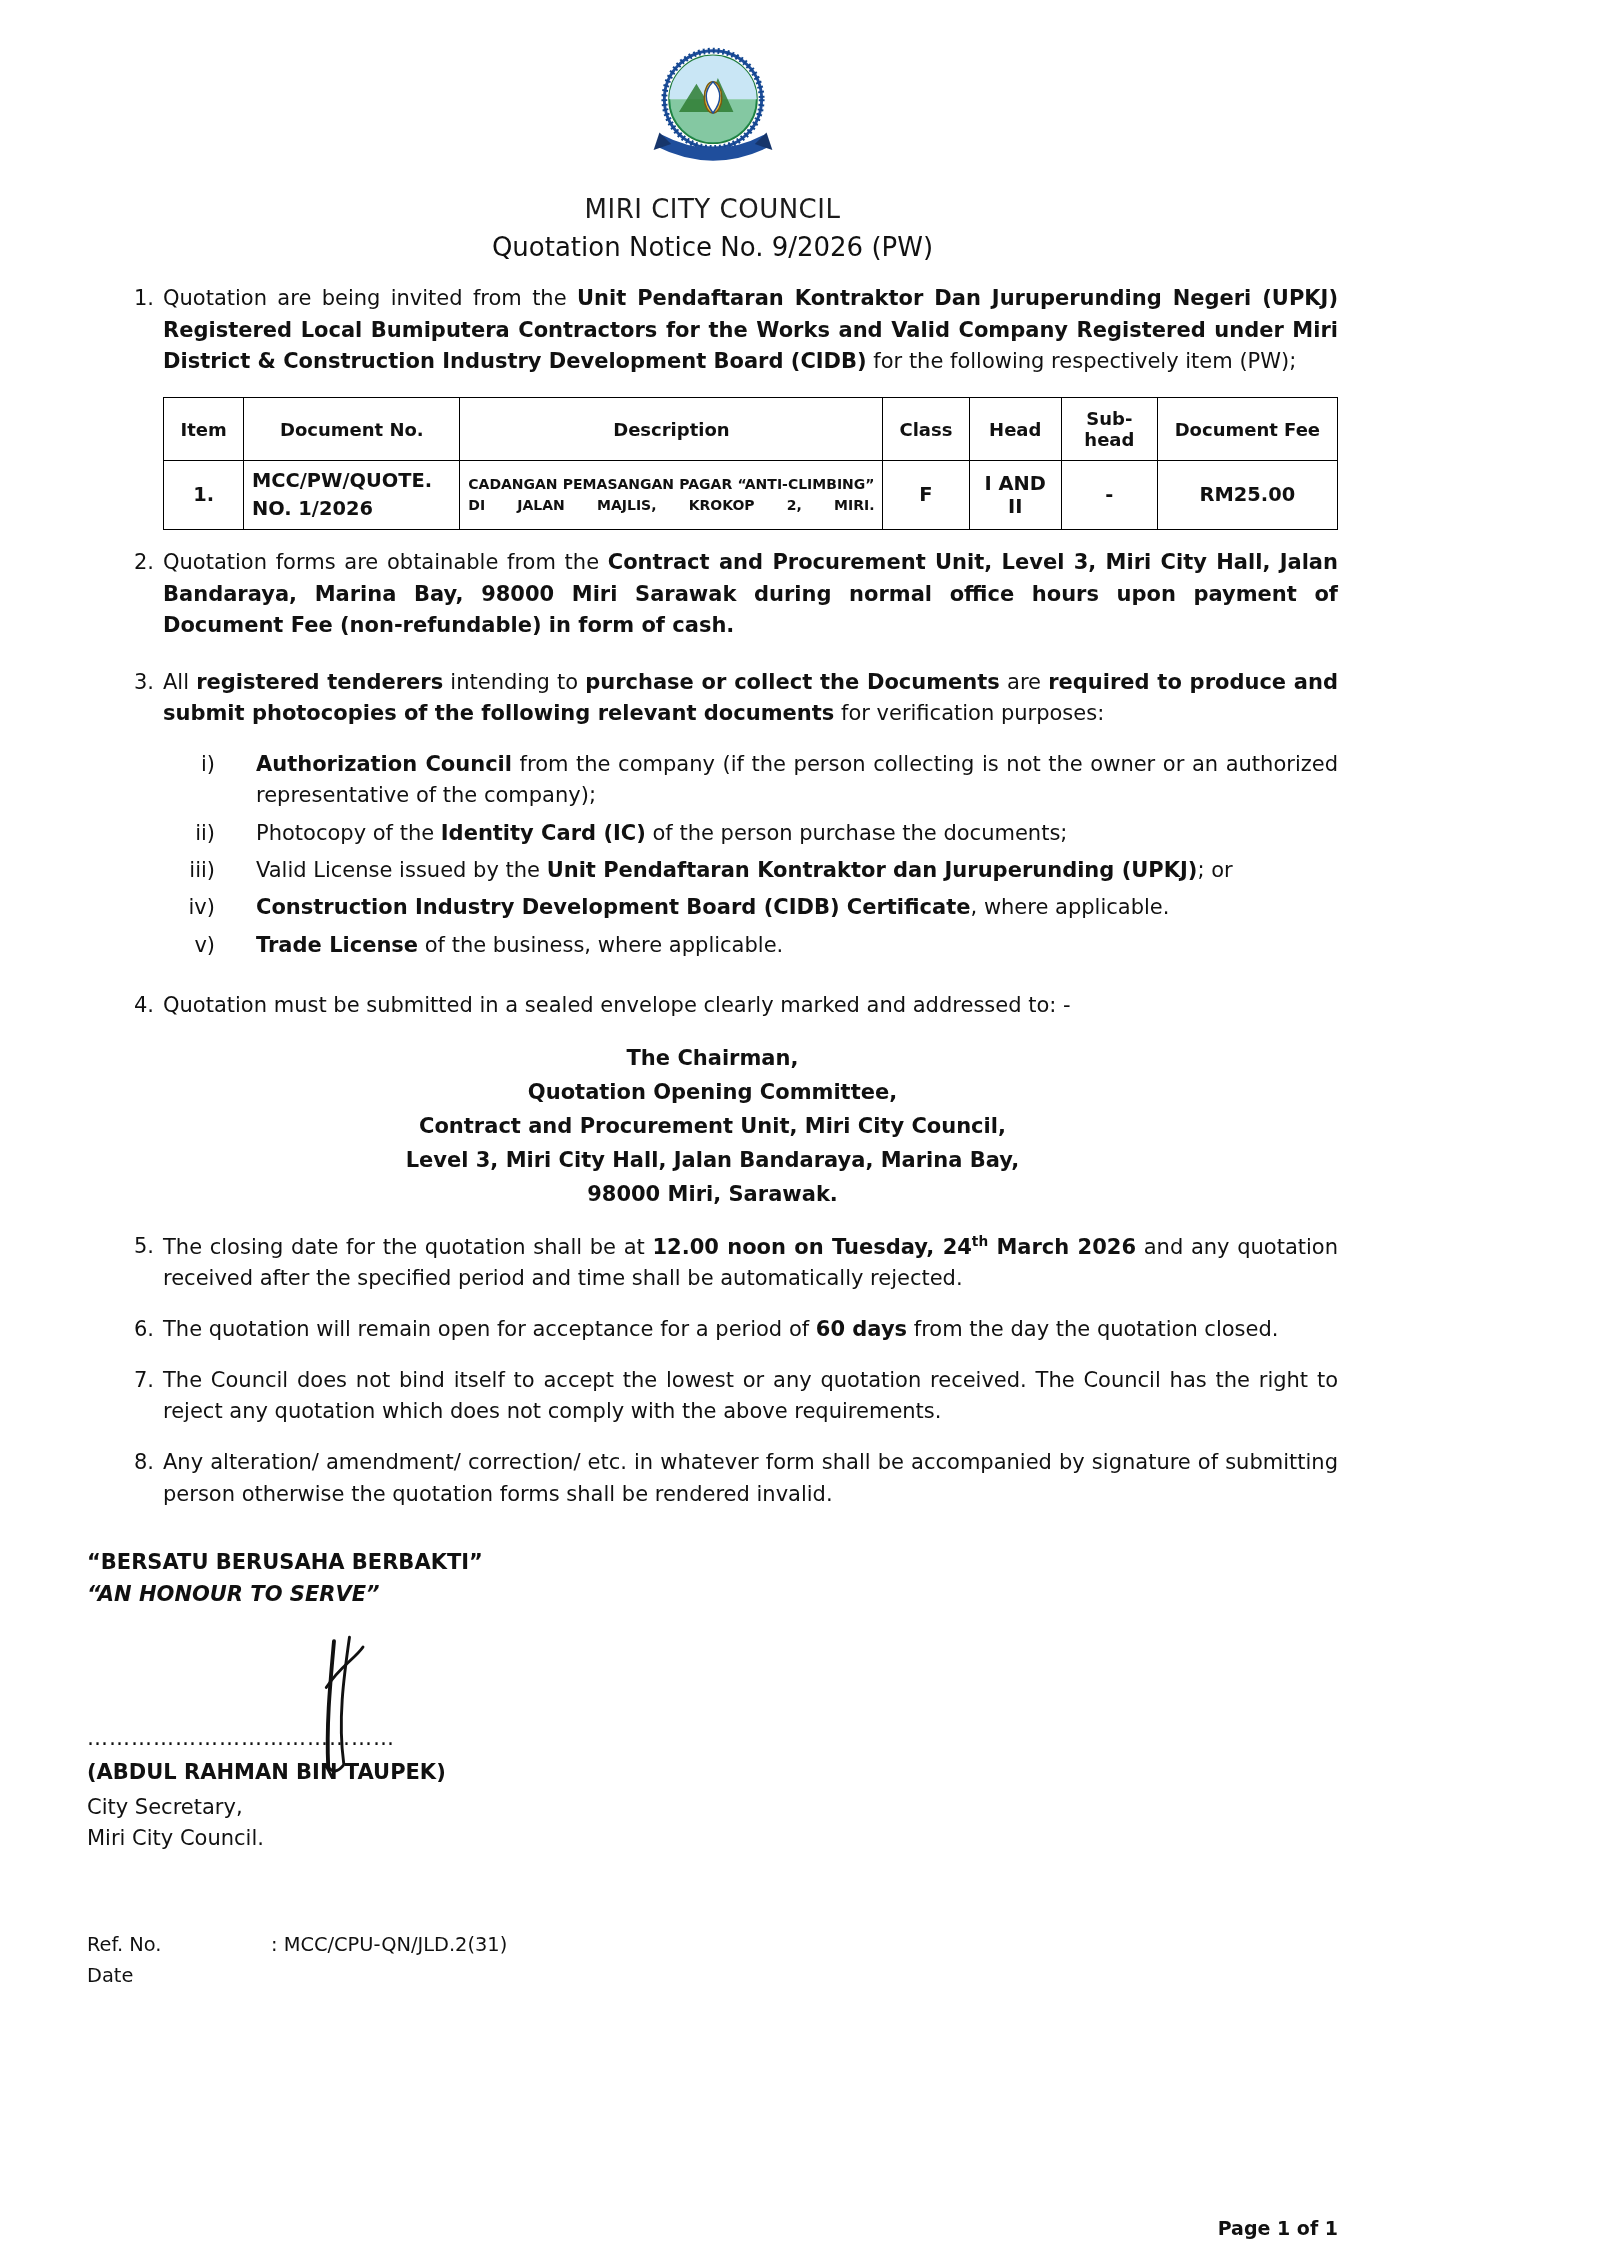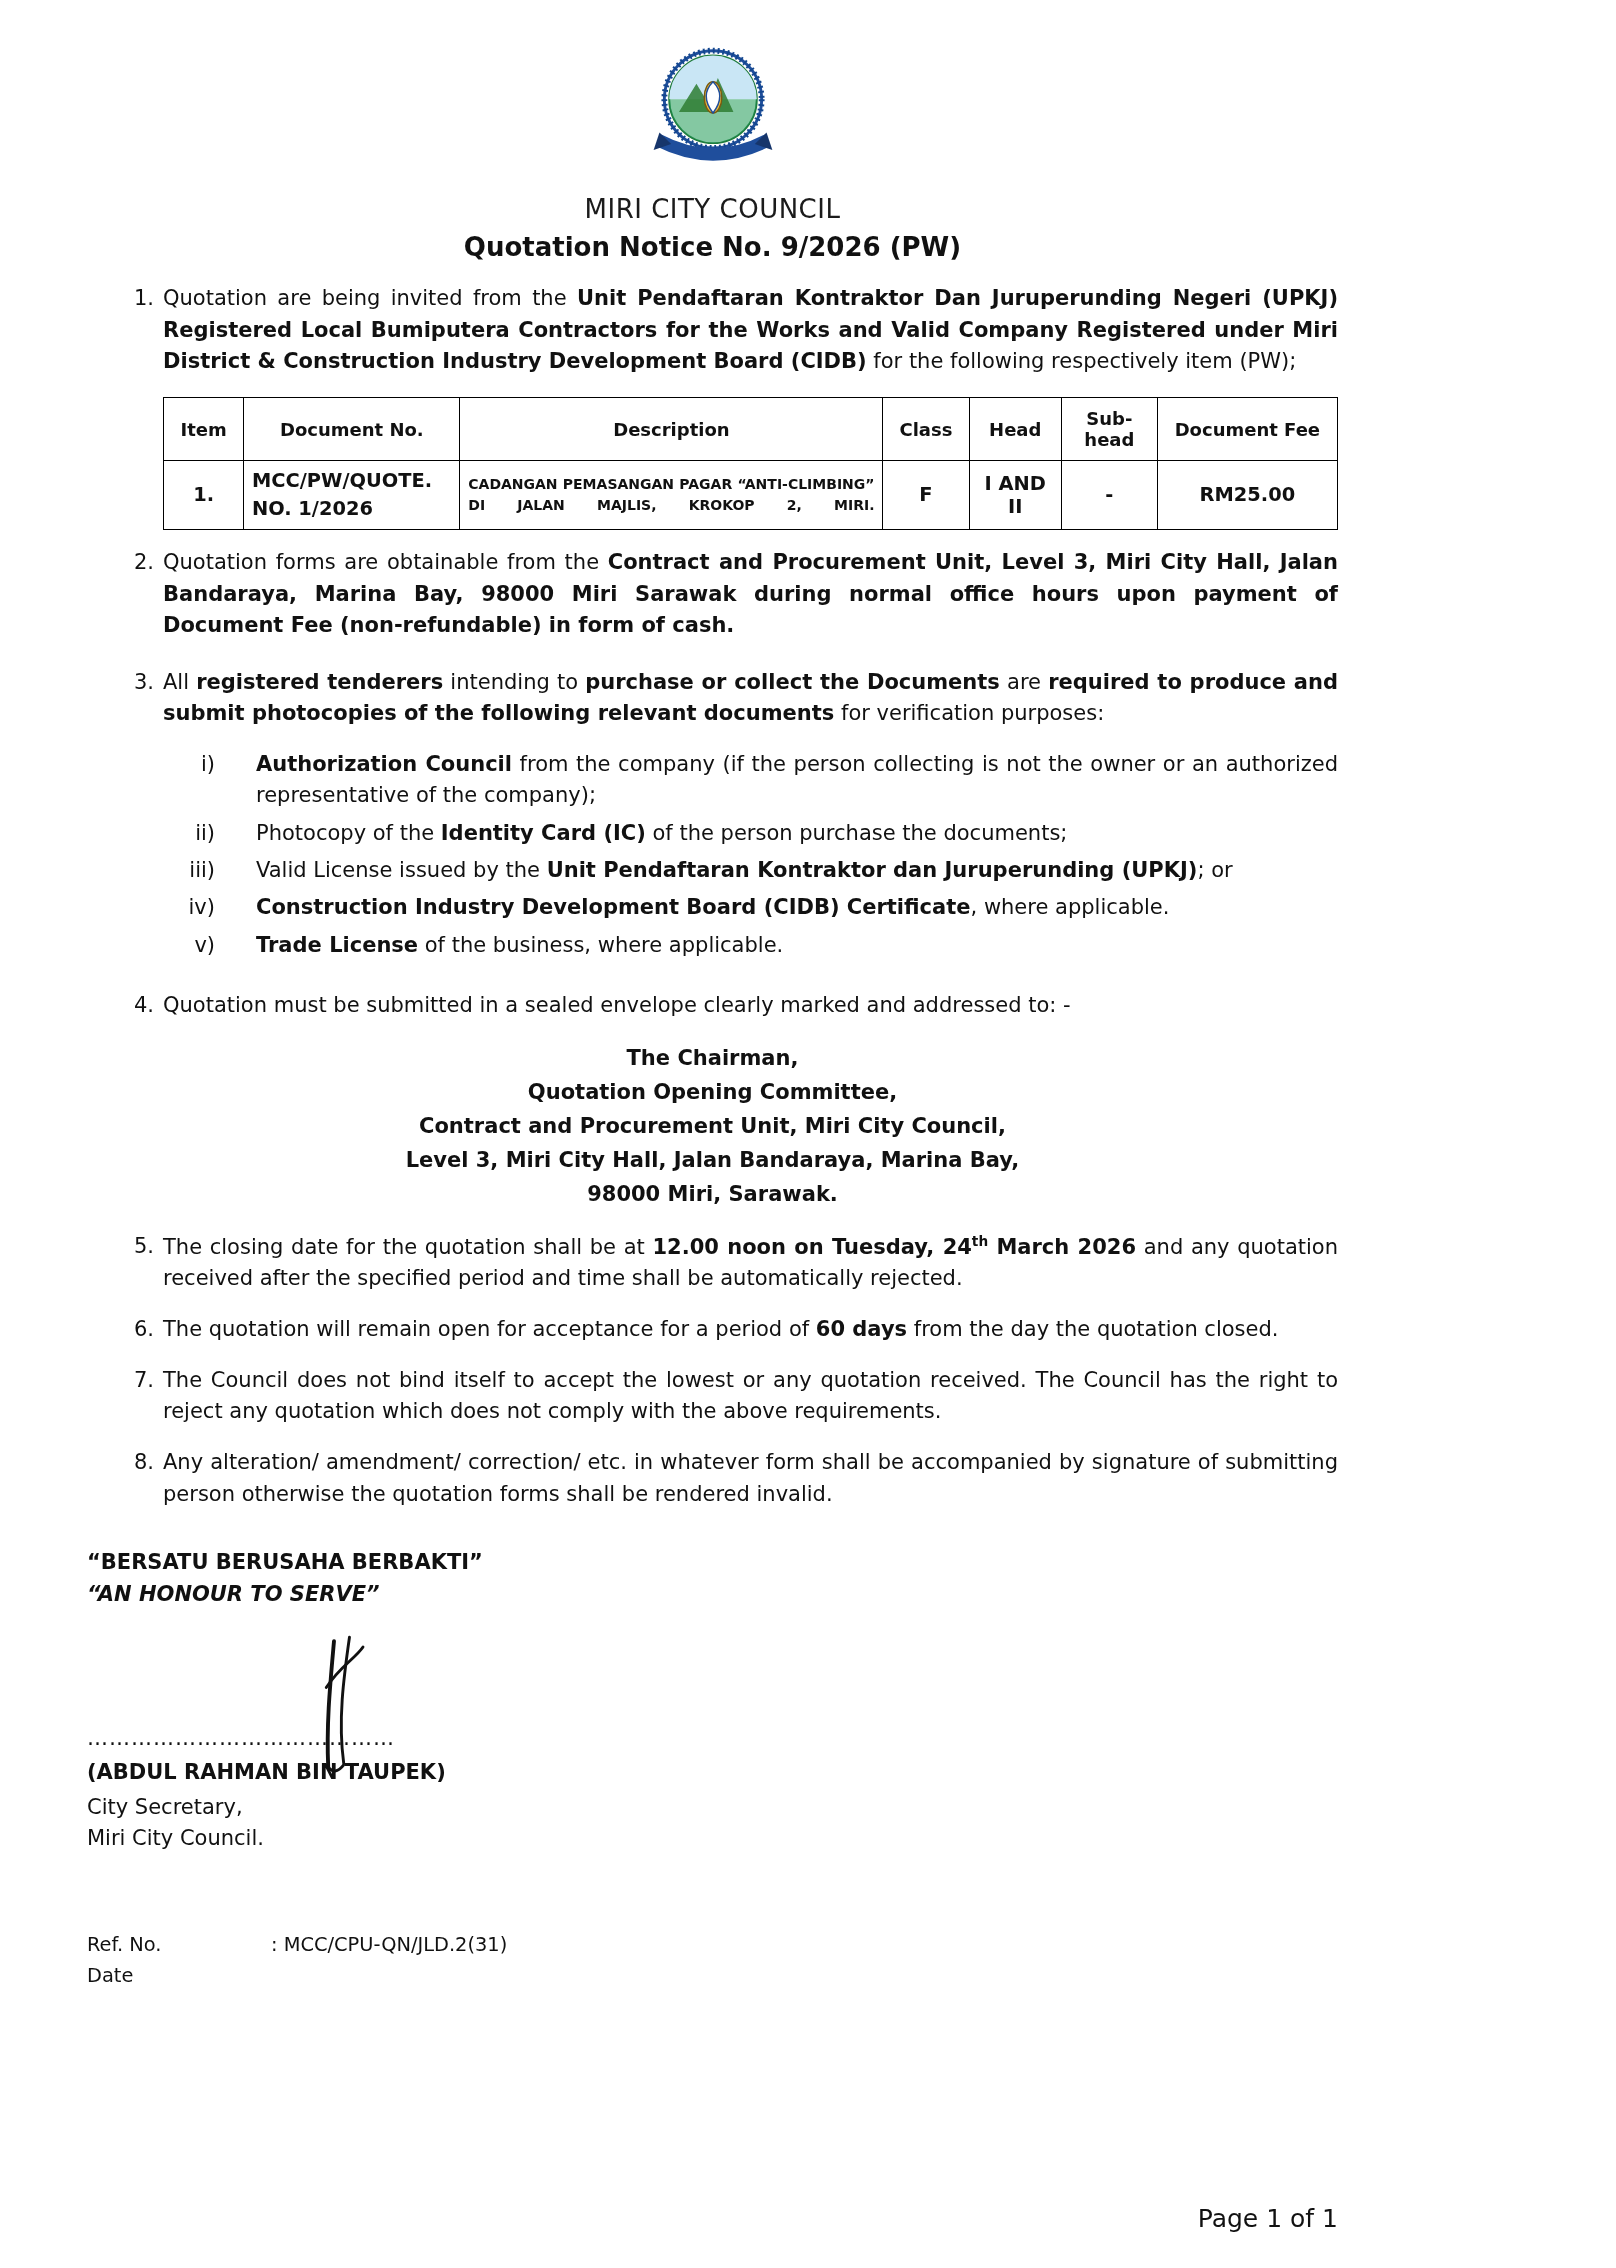--- a/index.html
+++ b/index.html
@@ -39,21 +39,21 @@
   .org-name {
     text-align: center;
     font-size: 26px;
     letter-spacing: 0.5px;
     color: #1b1b1b;
     margin-top: 1.9px;
   }
   .notice-title {
     text-align: center;
     font-size: 26px;
-    font-weight: bold;
+    font-weight: normal;
     margin-top: 7.8px;
     margin-bottom: 21.3px;
     color: #111;
   }
 
   
   .clause {
     display: flex;
     margin-bottom: 19.4px;
     font-size: 21px;
@@ -197,23 +197,23 @@
     line-height: 1.6;
   }
   .refrow { display: flex; }
   .reflabel { width: 184px; flex: 0 0 184px; }
   .refvalue { flex: 1 1 auto; }
 
   
   .footer {
     position: absolute;
     right: 87px;
-    bottom: 36px;
-    font-size: 25px;
-    font-weight: normal;
+    bottom: 30px;
+    font-size: 19px;
+    font-weight: bold;
   }
 
   sup { font-size: 0.65em; vertical-align: super; }
 </style>
 </head>
 <body>
 
 <div class="page">
 
   <div class="logo-wrap">

